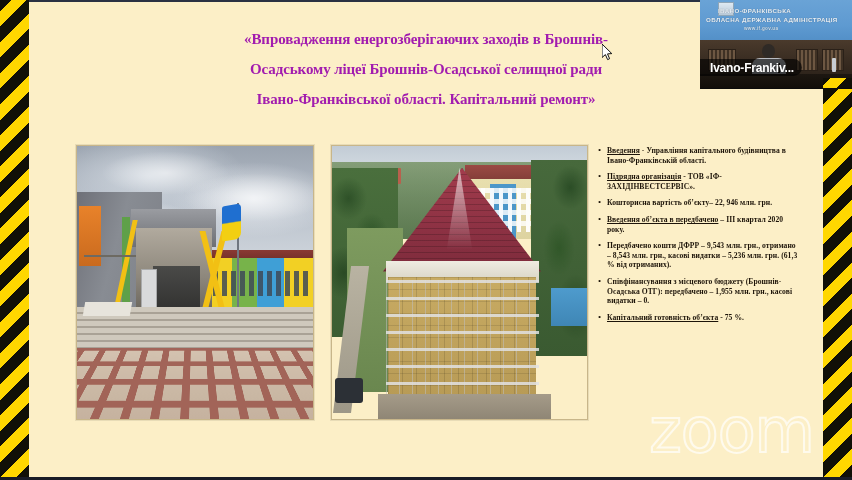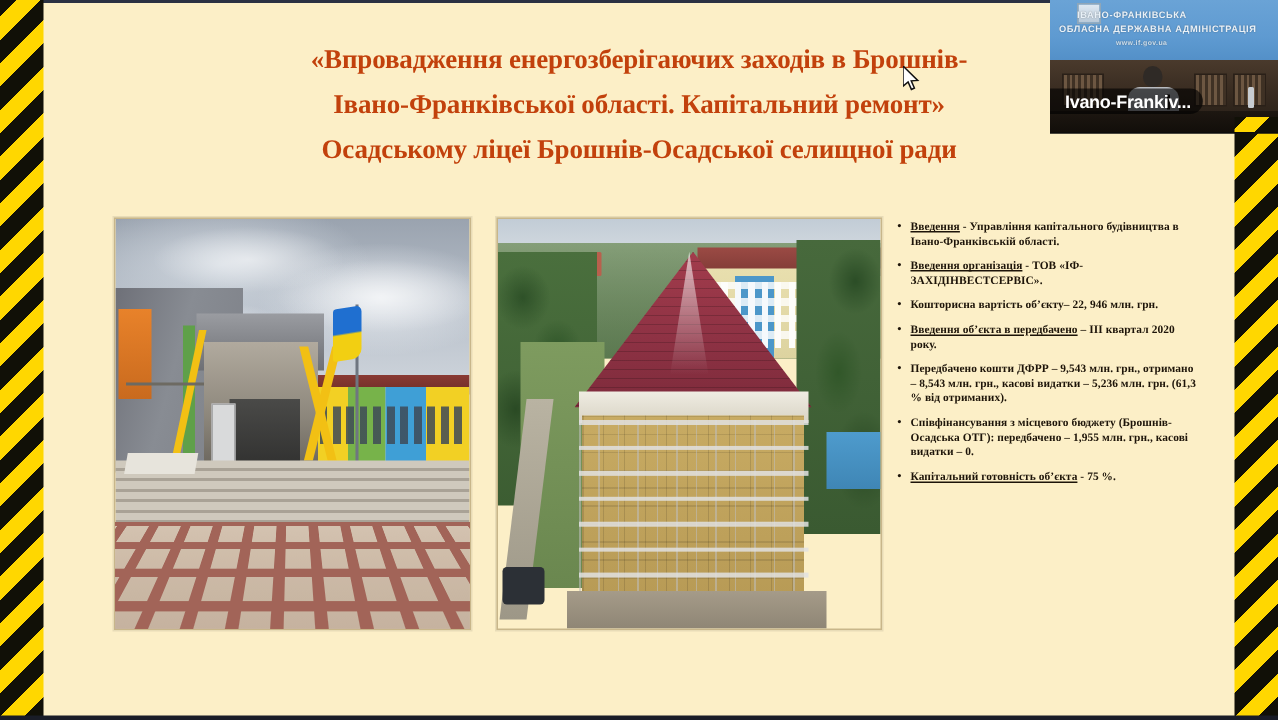--- a/index.html
+++ b/index.html
@@ -68,23 +68,23 @@
 
   
   .slide-title {
     position: absolute;
     left: 40px;
     top: 24px;
     width: 772px;
     text-align: center;
     font-family: "Liberation Serif", serif;
     font-weight: bold;
-    font-size: 18px;
+    font-size: 15px;
     line-height: 30px;
-    color: #c2410c;
+    color: #a21caf;
     letter-spacing: -0.1px;
   }
   .slide-title div { white-space: nowrap; }
 
   
   .photo {
     position: absolute;
     overflow: hidden;
     border: 1px solid #c8b68a;
     box-shadow: 0 0 0 1px rgba(0,0,0,0.08);
@@ -437,28 +437,29 @@
   }
 </style>
 </head>
 <body>
 
 <div id="screen">
 
   <div class="slide-bg"></div>
   <div class="slide-top-rule"></div>
 
+  <div class="zoom-watermark">zoom</div>
 
   <div class="hazard hazard-left"></div>
   <div class="hazard hazard-right"></div>
 
   <div class="slide-title">
     <div>«Впровадження енергозберігаючих заходів в Брошнів-</div>
+    <div>Осадському ліцеї Брошнів-Осадської селищної ради</div>
     <div>Івано-Франківської області. Капітальний ремонт»</div>
-    <div>Осадському ліцеї Брошнів-Осадської селищної ради</div>
   </div>
 
   <div class="photo photo-left">
     <div class="photo-inner">
       <div class="lp-sky"></div>
       <div class="lp-cloud" style="left:10%;top:2%;width:55%;height:16%;"></div>
       <div class="lp-cloud" style="left:45%;top:10%;width:60%;height:18%;"></div>
       <div class="lp-cloud" style="left:5%;top:20%;width:45%;height:14%;"></div>
 
       <div class="lp-wing-roof"></div>
@@ -524,21 +525,21 @@
     </div>
   </div>
 
   <div class="bullets">
     <div class="bullet-row">
       <span class="bullet-dot">•</span>
       <span class="bullet-text"><span class="lead">Введення</span><span> - Управління капітального будівництва в Івано-Франківській області.</span></span>
     </div>
     <div class="bullet-row">
       <span class="bullet-dot">•</span>
-      <span class="bullet-text"><span class="lead">Введення організація</span><span> - ТОВ «ІФ-ЗАХІДІНВЕСТСЕРВІС».</span></span>
+      <span class="bullet-text"><span class="lead">Підрядна організація</span><span> - ТОВ «ІФ-ЗАХІДІНВЕСТСЕРВІС».</span></span>
     </div>
     <div class="bullet-row">
       <span class="bullet-dot">•</span>
       <span class="bullet-text"><span class="lead"></span><span>Кошторисна вартість об’єкту– 22, 946 млн. грн.</span></span>
     </div>
     <div class="bullet-row">
       <span class="bullet-dot">•</span>
       <span class="bullet-text"><span class="lead">Введення об’єкта в передбачено</span><span> – ІІІ квартал 2020 року.</span></span>
     </div>
     <div class="bullet-row">

